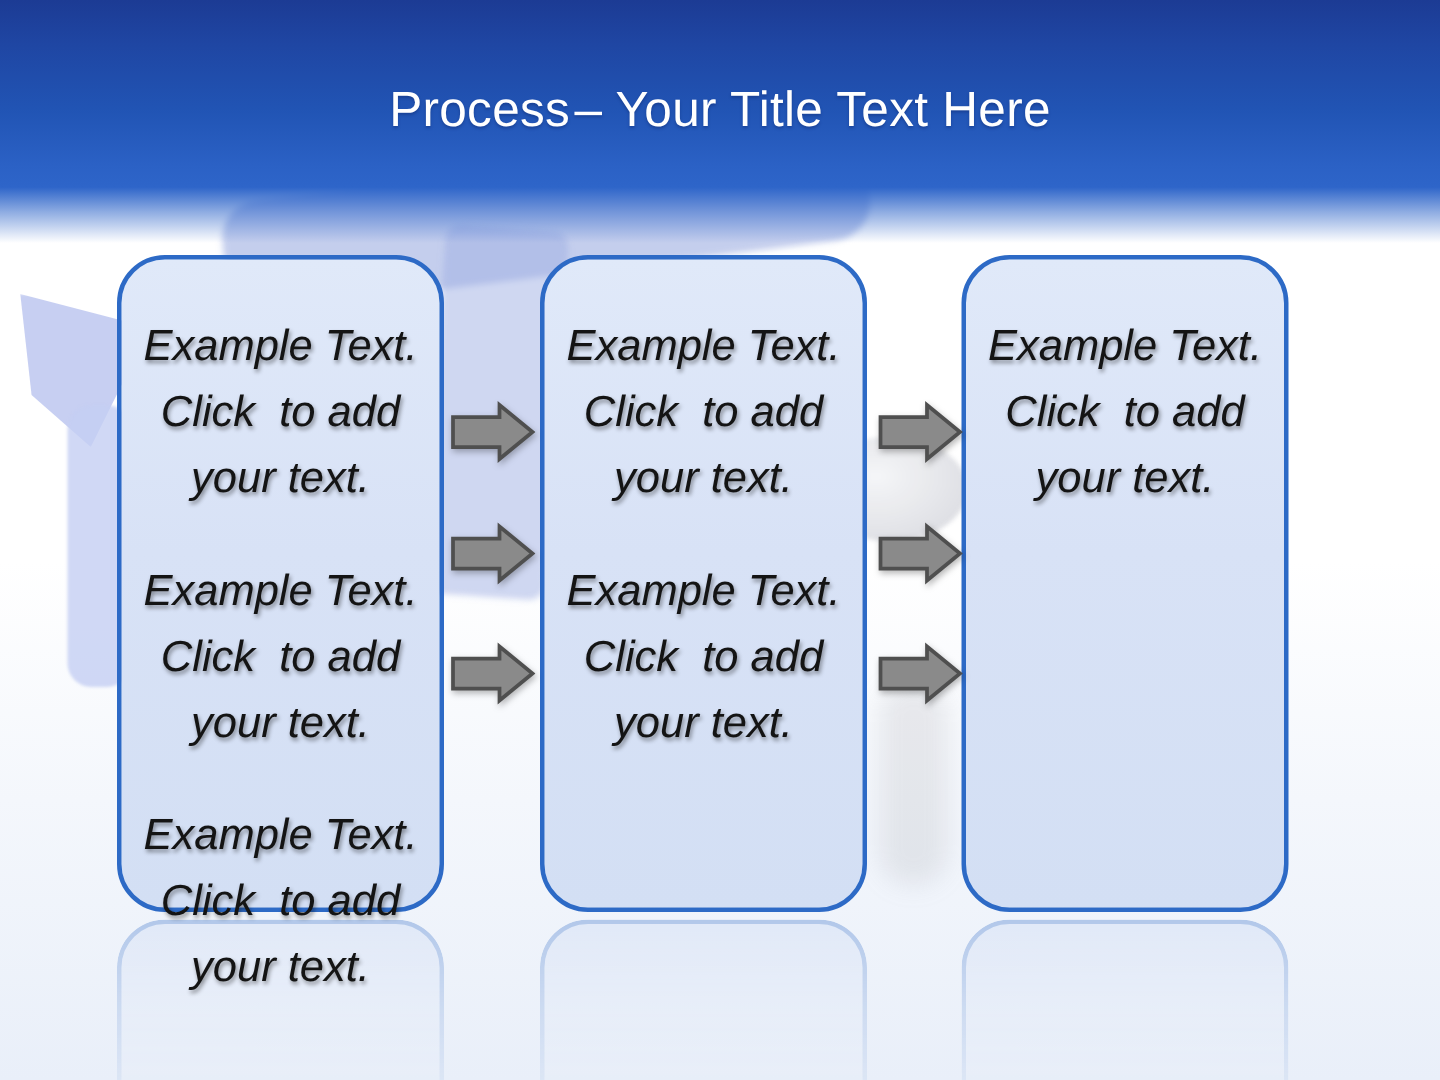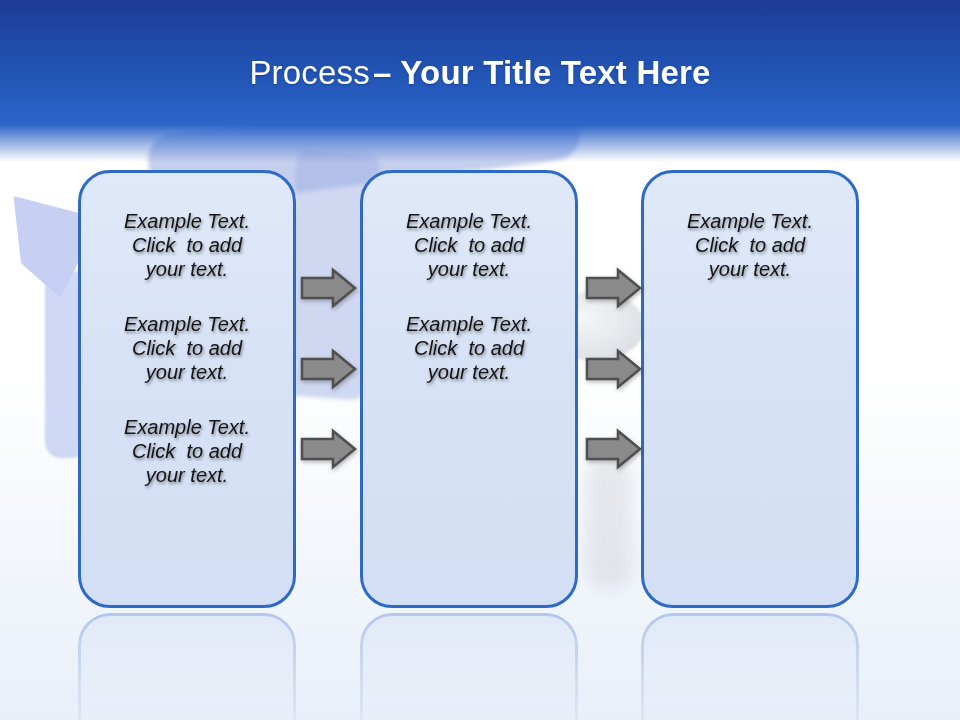--- a/index.html
+++ b/index.html
@@ -18,21 +18,21 @@
     background: linear-gradient(180deg,
       #1c3b94 0%, #1f46a3 18%, #2154b4 45%, #2b61c5 68%,
       #2e65c9 77%, rgba(46,101,201,0.55) 87%, rgba(46,101,201,0) 100%);
   }
   .title-line {
     position: absolute; top: 54px; left: 0; width: 100%; z-index: 4;
     text-align: center; color: #ffffff; font-size: 33px; letter-spacing: 0.2px;
     text-shadow: 0 1px 2px rgba(10,30,90,0.35);
   }
   .title-bold { font-weight: 400; }
-  .title-rest { font-weight: 700; margin-left: 3px; }
+  .title-rest { font-weight: 400; margin-left: 3px; }
 
   
   .bg { position: absolute; z-index: 1; }
   .bg-band   { left: 148px; top: 110px; width: 432px; height: 74px;
                background: rgba(148,165,222,0.55); border-radius: 26px;
                transform: rotate(-7deg); filter: blur(2px); }
   .bg-column { left: 289px; top: 152px; width: 82px; height: 246px;
                background: rgba(160,176,228,0.5); border-radius: 10px;
                transform: rotate(4deg); filter: blur(2px); }
   .bg-left-head { left: 6px; top: 196px; width: 94px; height: 102px;
@@ -57,22 +57,22 @@
     border-radius: 32px;
     padding-top: 36px;
   }
   .box-1 { left: 78px; }
   .box-2 { left: 360px; }
   .box-3 { left: 641px; }
   .para {
     margin: 0 0 31px 0;
     text-align: center;
     font-style: italic;
-    font-size: 20px;
-    line-height: 24px;
+    font-size: 29px;
+    line-height: 44px;
     color: #141414;
     white-space: pre-wrap;
     text-shadow: 1px 2px 3px rgba(0,0,0,0.42);
     cursor: text;
   }
 
   
   .arrow { position: absolute; width: 57px; height: 42px; z-index: 3;
            filter: drop-shadow(1px 2px 2px rgba(0,0,0,0.28)); }
   .g1 { left: 300px; }

